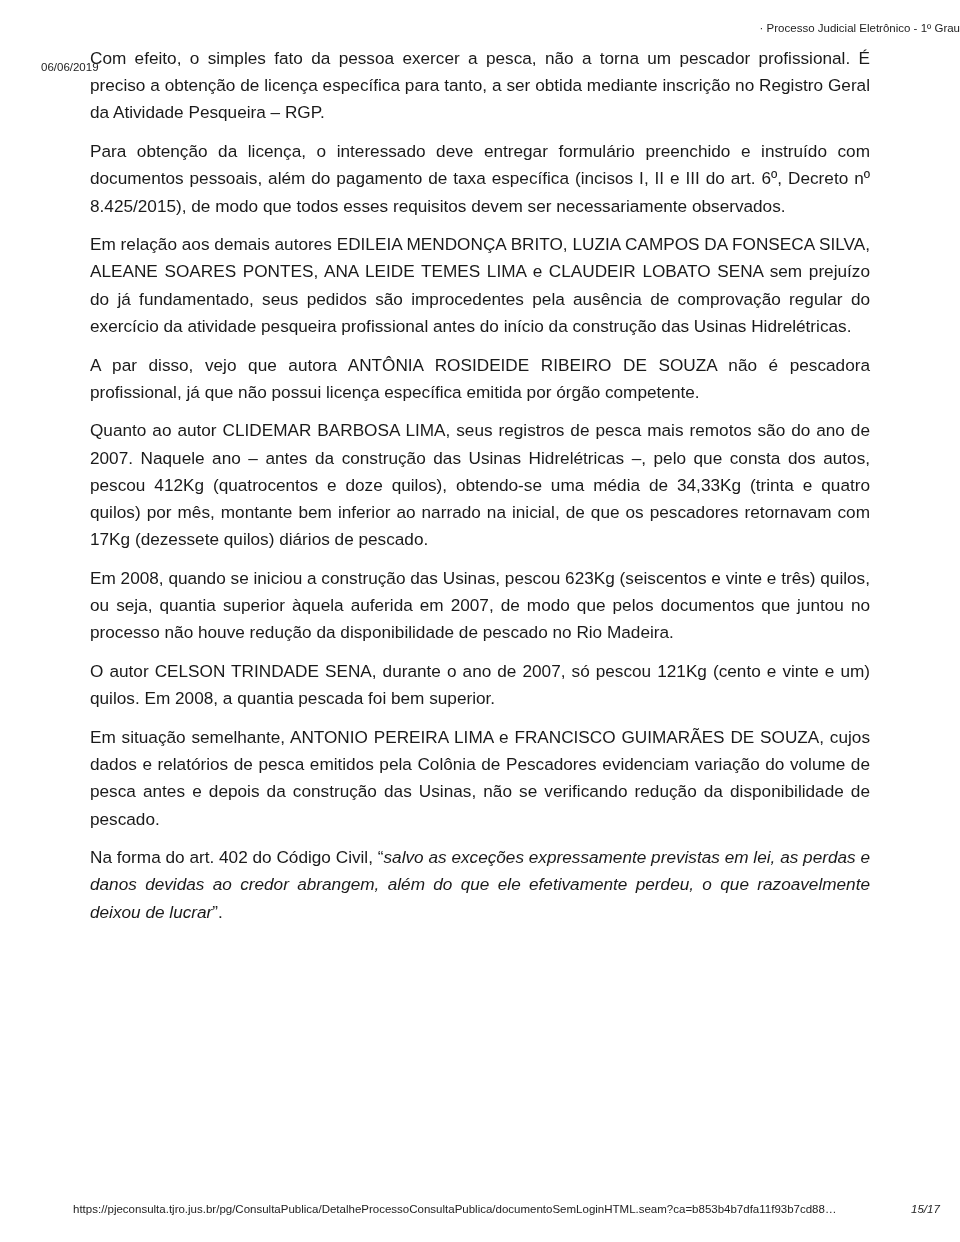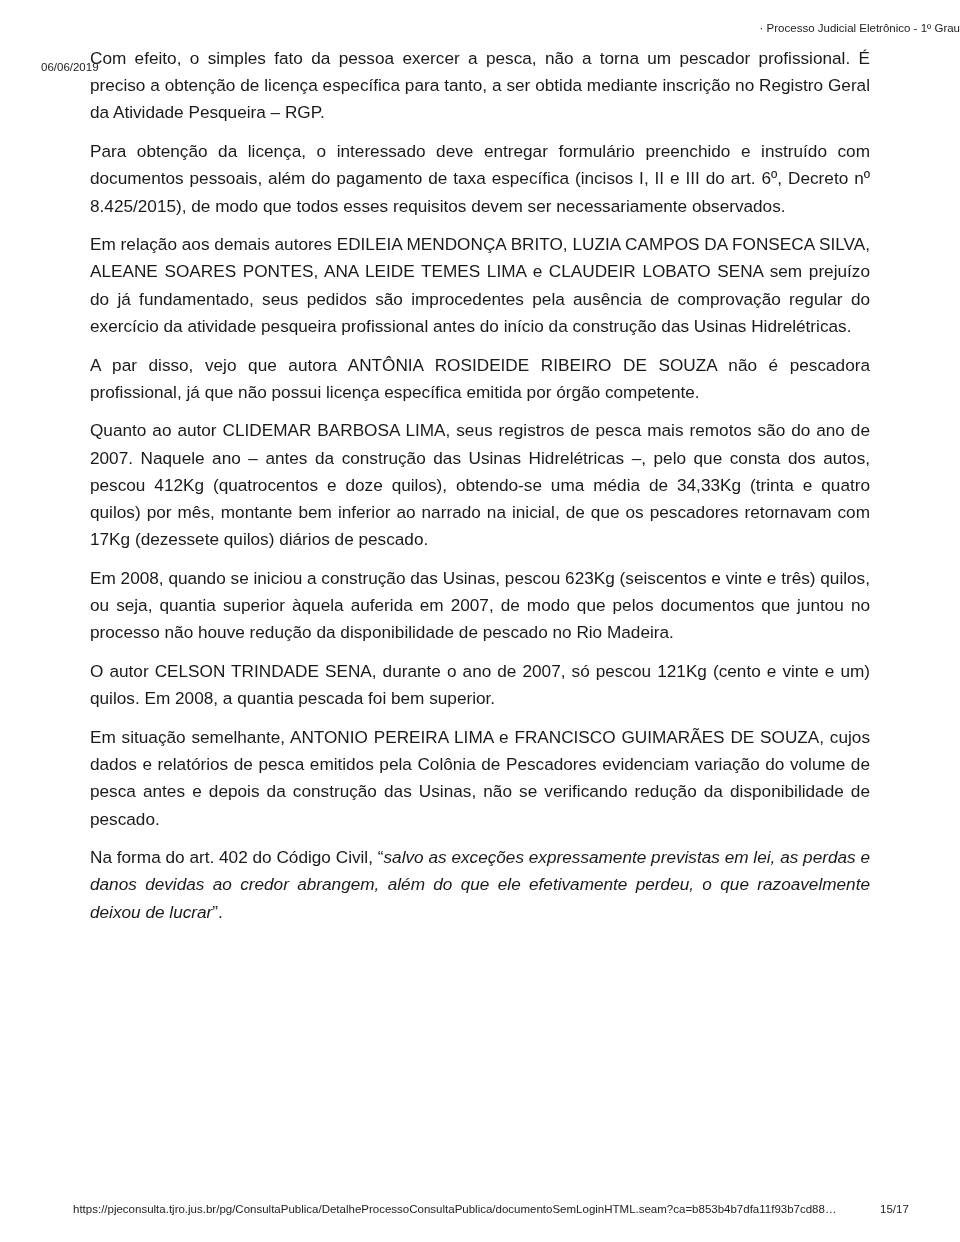--- a/index.html
+++ b/index.html
@@ -64,22 +64,23 @@
       margin-left: 32px;
     }
     .print-footer .url {
       position: absolute;
       left: 41px;
       top: 0;
       white-space: nowrap;
     }
     .print-footer .page {
       position: absolute;
-      left: 848px;
+      left: 879px;
       top: 0;
+      font-style: italic;
     }
   </style>
 </head>
 <body>
 
 <div class="print-header">
   <span class="date">06/06/2019</span>
   <span class="title">· Processo Judicial Eletrônico - 1º Grau</span>
 </div>
 

